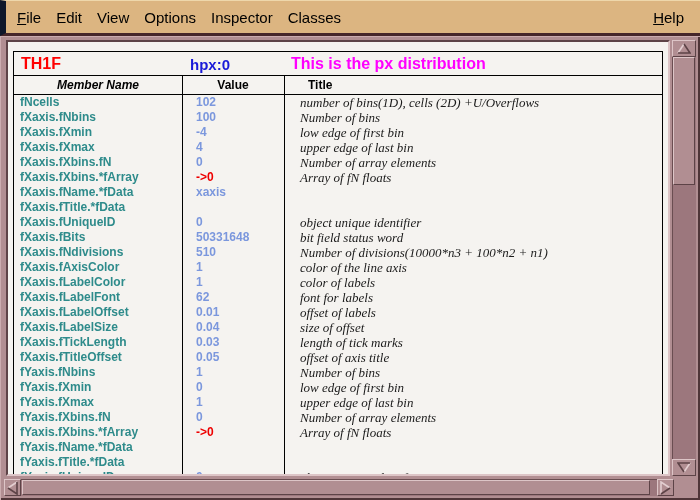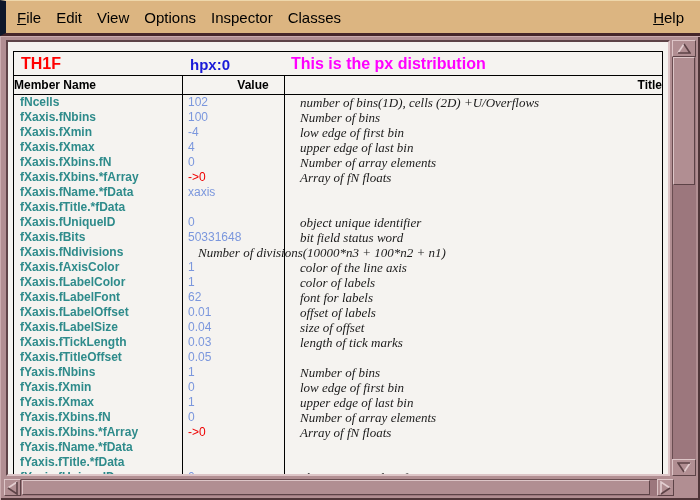--- a/index.html
+++ b/index.html
@@ -48,28 +48,28 @@
   .vline { position:absolute; width:1px; top:24px; bottom:0; background:#000; }
   .v1 { left:168px; } .v2 { left:270px; }
 
   .obj-header { position:relative; height:24px; border-bottom:1px solid #000; }
   .obj-class { position:absolute; left:7px;  top:3px; font-size:16px; font-weight:bold; color: var(--class_name,#ff0000); }
   .obj-name  { position:absolute; left:176px; top:4px; font-size:15px; font-weight:bold; color: var(--object_name,#1a1ad8); }
   .obj-title { position:absolute; left:277px; top:3px; font-size:16px; font-weight:bold; color: var(--object_title,#ff00ff); }
 
   .col-header { display:flex; height:19px; border-bottom:1px solid #000;
                 font-size:12px; font-weight:bold; color:#000; }
-  .col-header .c1 { width:168px; line-height:18px; }
-  .col-header .c2 { width:102px; text-align:center; line-height:18px;margin-left:20px; }
-  .col-header .c3 { flex:1;      text-align:right; line-height:18px;margin-left:24px; }
+  .col-header .c1 { width:168px; text-align:center; line-height:18px;font-style:italic; }
+  .col-header .c2 { width:102px; text-align:center; line-height:18px; }
+  .col-header .c3 { flex:1;      text-align:left; line-height:18px;margin-left:24px; }
 
   .trow { display:flex; height:15px; line-height:15px; white-space:nowrap; }
   .trow .c1 { width:168px; padding-left:6px; font-size:12px; font-weight:bold;
               color: var(--member_name,#2e8b8b); overflow:hidden; }
-  .trow .c2 { width:102px; padding-left:6px; font-size:12px; font-weight:normal;
+  .trow .c2 { width:102px; padding-left:14px; font-size:12px; font-weight:bold;
               color: var(--value,#7b97dd); overflow:hidden; }
   .trow .c2.pointer { color: var(--value_pointer,#ee0000); }
   .trow .c3 { flex:1; padding-left:16px; font-size:13px; font-style:italic;
               font-family:"Liberation Serif", serif; color: var(--title_text,#1a1a1a); overflow:hidden; }
 
   
   .vscroll {
     position:absolute; left:672px; top:4px; width:24px; height:436px;
     background: var(--track,#9c777d);
     box-shadow: inset 1px 1px 0 #6a4d51;
@@ -170,20 +170,21 @@
             <div class="c2">0</div>
             <div class="c3">object unique identifier</div>
           </div>
           <div class="trow">
             <div class="c1">fXaxis.fBits</div>
             <div class="c2">50331648</div>
             <div class="c3">bit field status word</div>
           </div>
           <div class="trow">
             <div class="c1">fXaxis.fNdivisions</div>
+            <div class="c2">510</div>
             <div class="c3">Number of divisions(10000*n3 + 100*n2 + n1)</div>
           </div>
           <div class="trow">
             <div class="c1">fXaxis.fAxisColor</div>
             <div class="c2">1</div>
             <div class="c3">color of the line axis</div>
           </div>
           <div class="trow">
             <div class="c1">fXaxis.fLabelColor</div>
             <div class="c2">1</div>
@@ -205,20 +206,21 @@
             <div class="c3">size of offset</div>
           </div>
           <div class="trow">
             <div class="c1">fXaxis.fTickLength</div>
             <div class="c2">0.03</div>
             <div class="c3">length of tick marks</div>
           </div>
           <div class="trow">
             <div class="c1">fXaxis.fTitleOffset</div>
             <div class="c2">0.05</div>
+            <div class="c3">offset of axis title</div>
           </div>
           <div class="trow">
             <div class="c1">fYaxis.fNbins</div>
             <div class="c2">1</div>
             <div class="c3">Number of bins</div>
           </div>
           <div class="trow">
             <div class="c1">fYaxis.fXmin</div>
             <div class="c2">0</div>
             <div class="c3">low edge of first bin</div>

